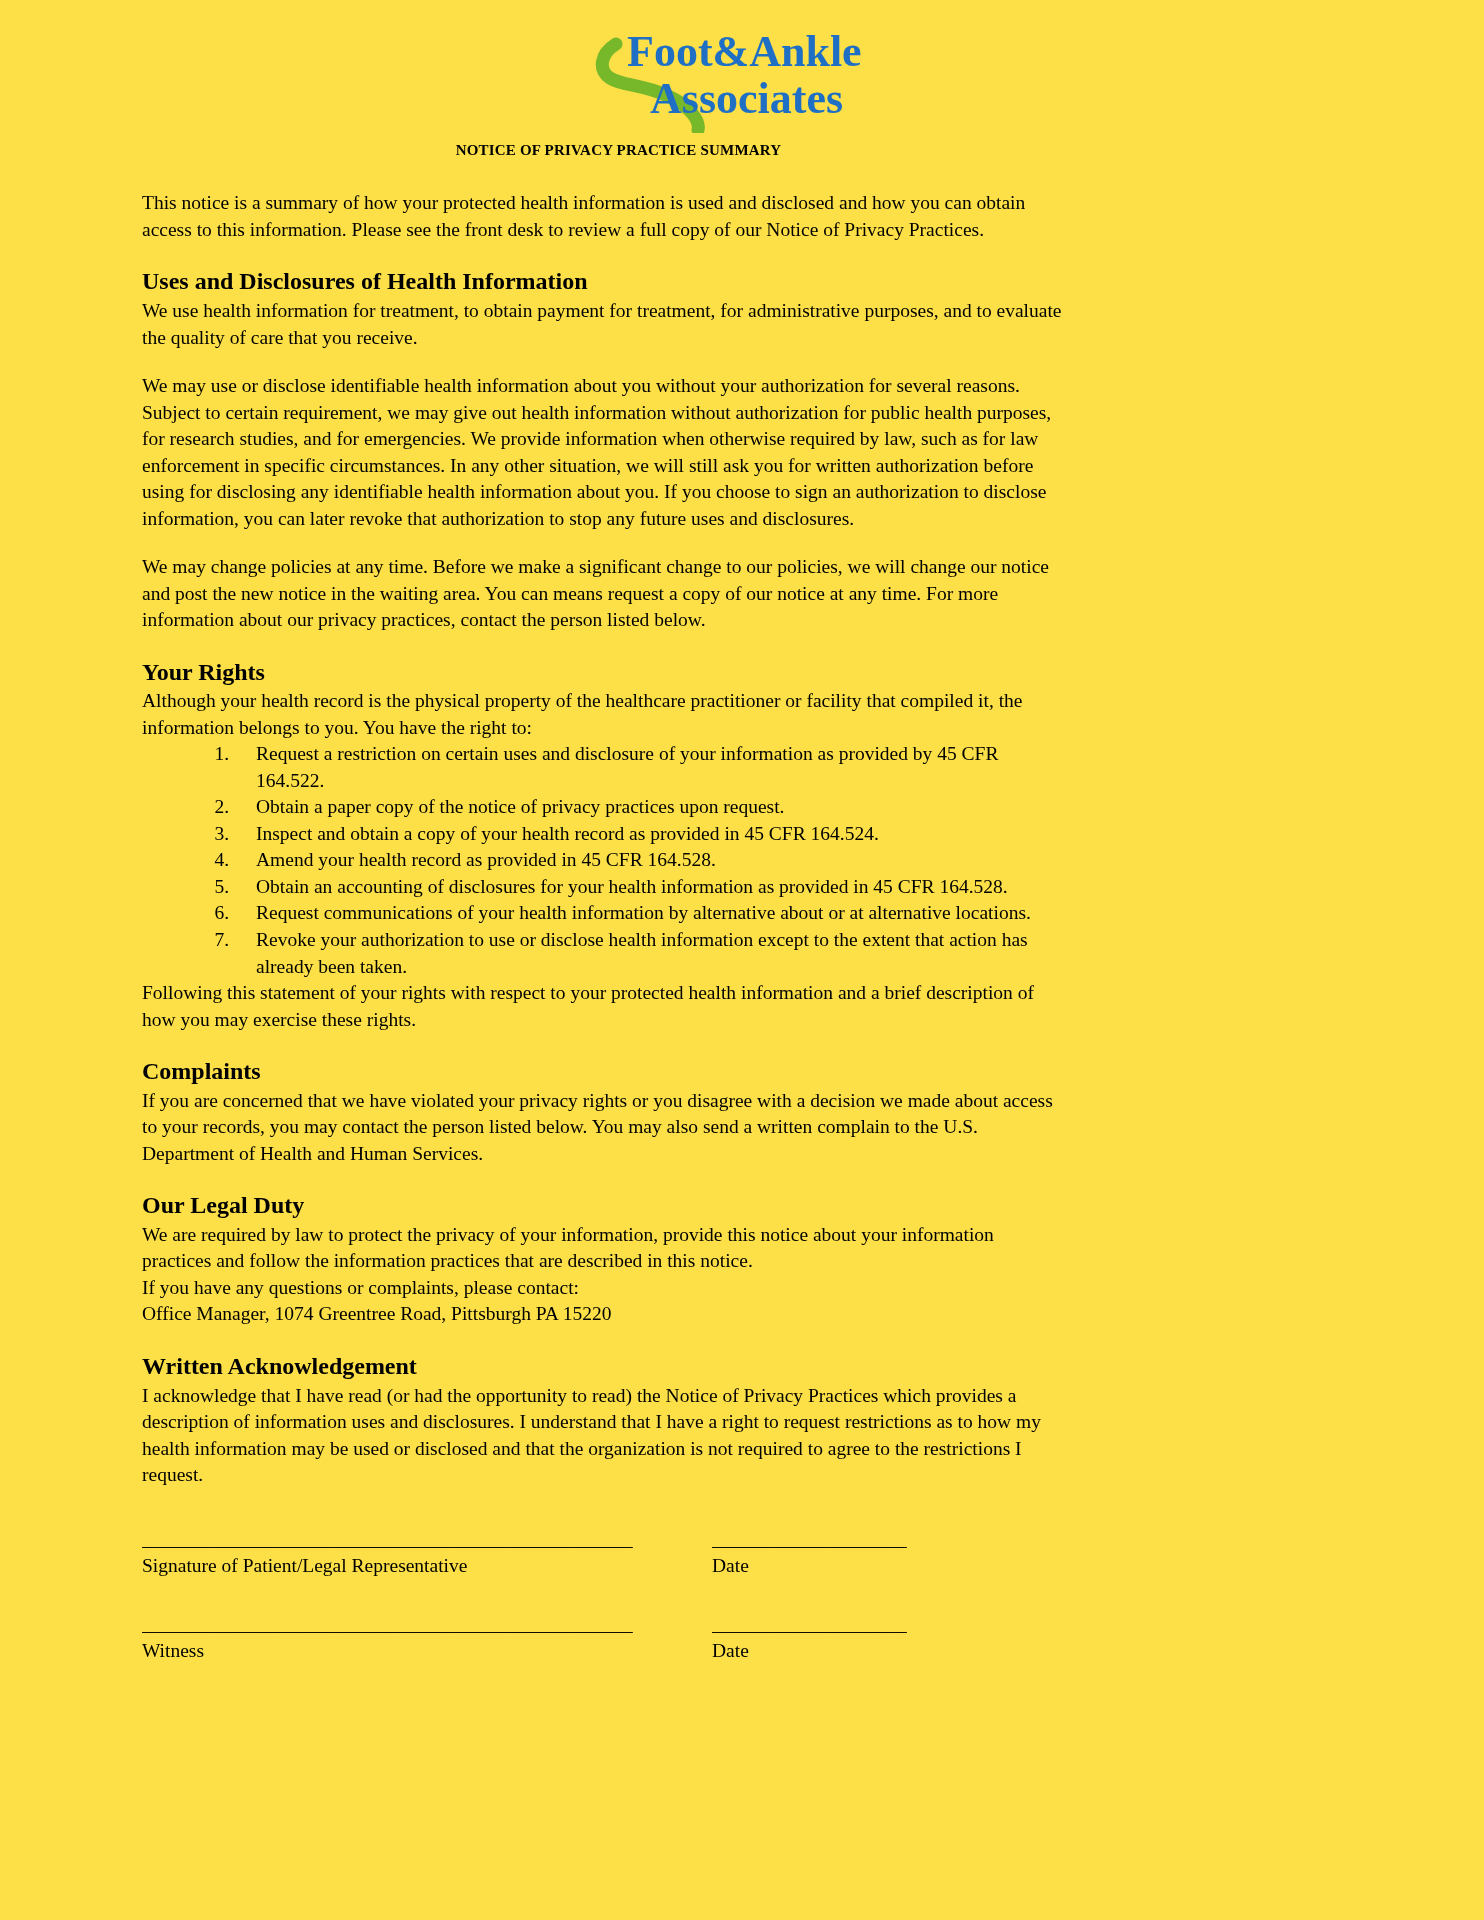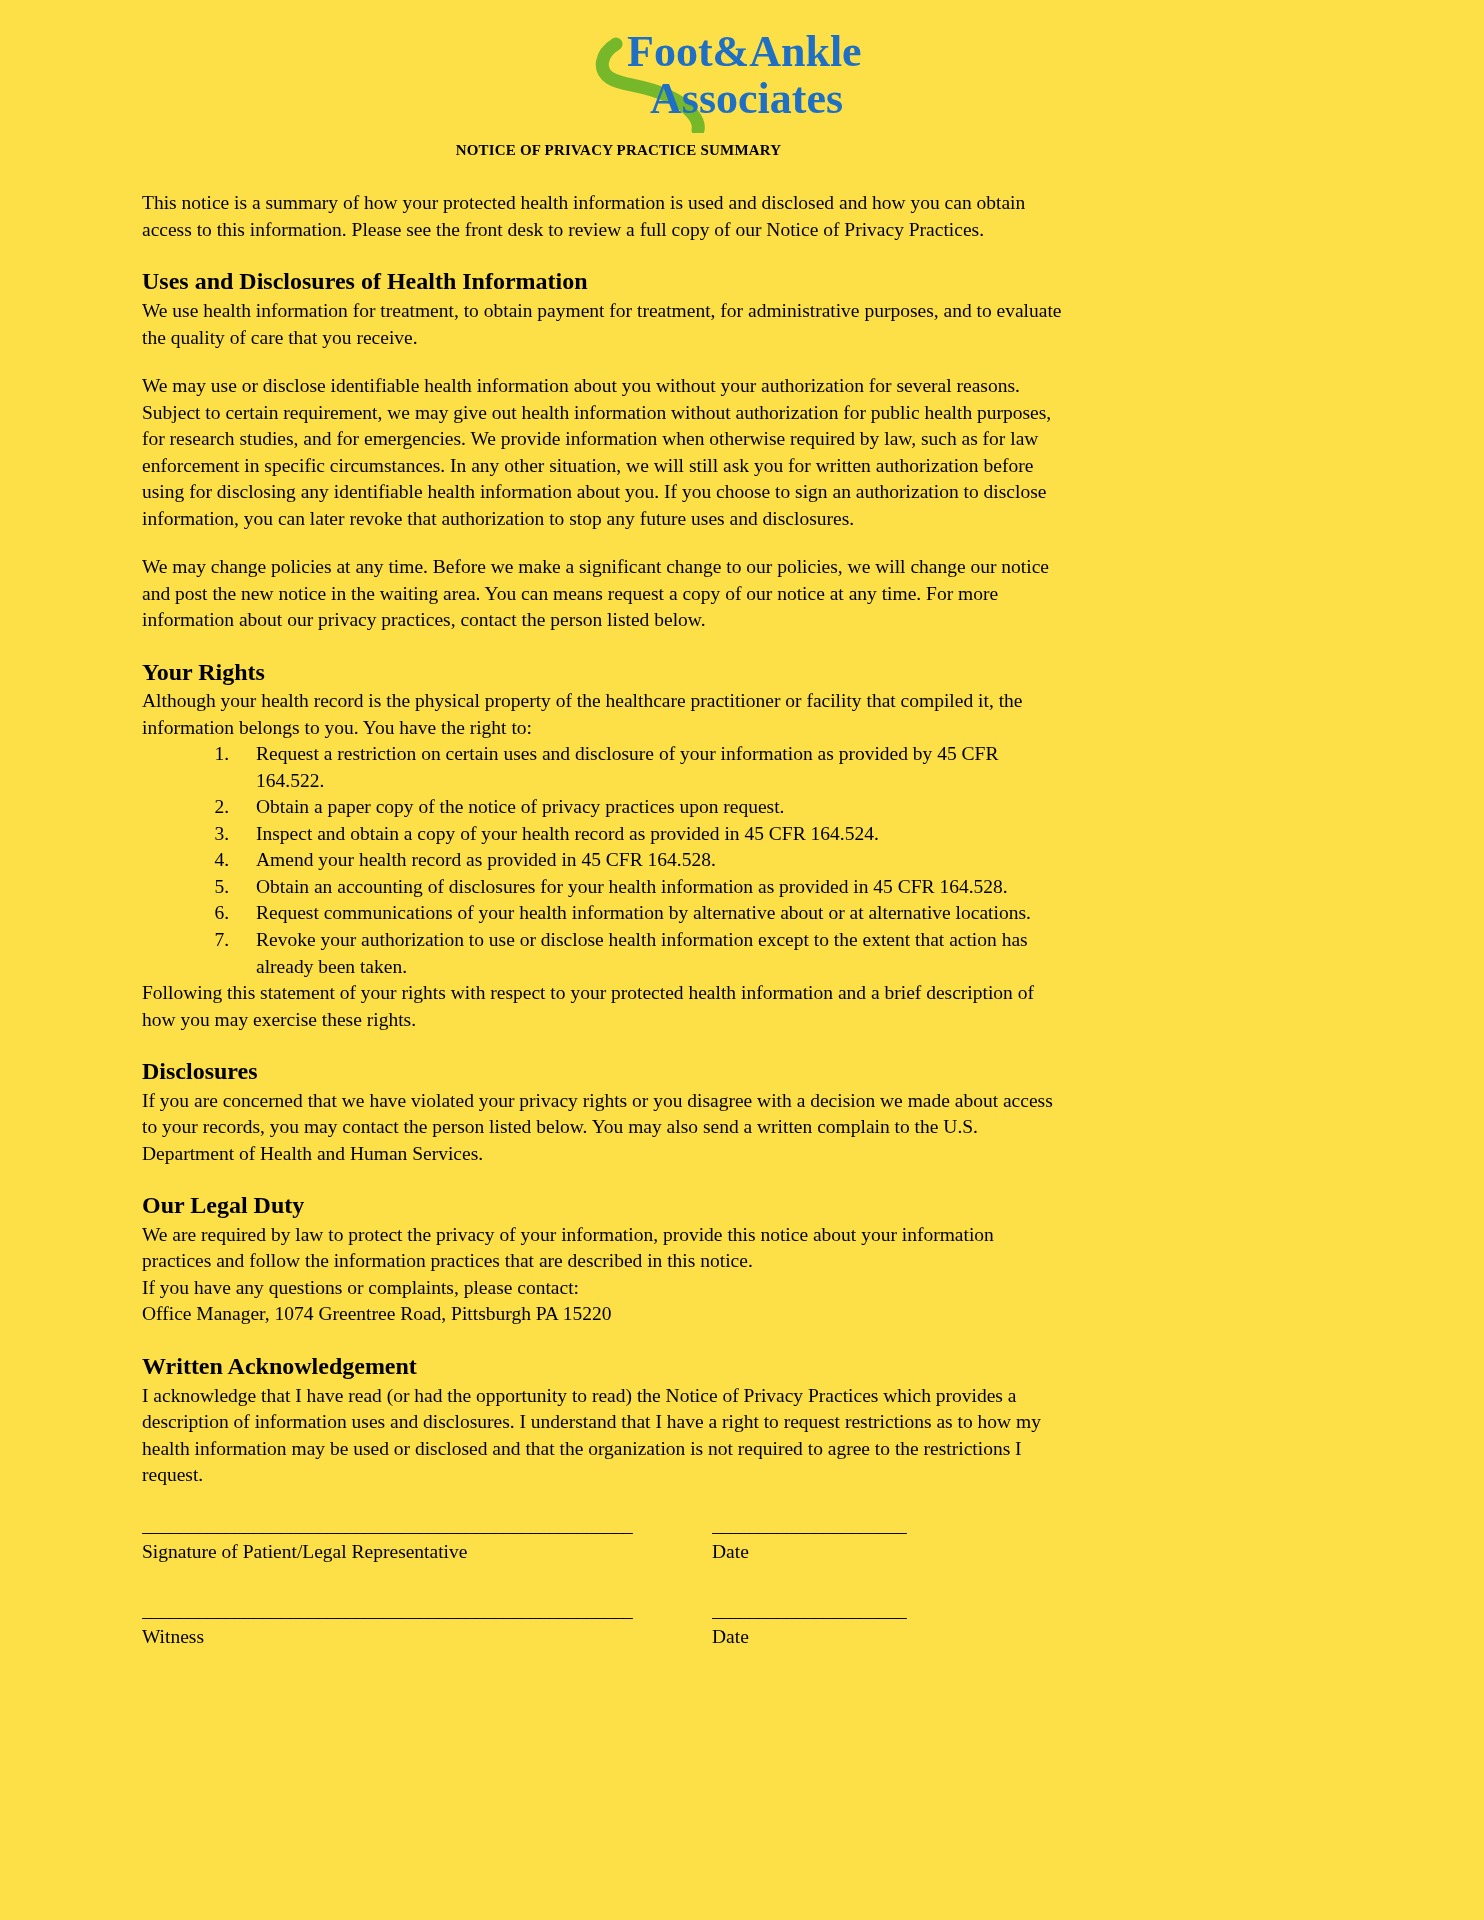--- a/index.html
+++ b/index.html
@@ -77,21 +77,21 @@
     padding: 0 0 0 92px;
     list-style-position: outside;
   }
   ol.rights-list li {
     padding-left: 22px;
     margin: 0;
     line-height: 1.36;
   }
   
   .sig-block {
-    margin-top: 26px;
+    margin-top: 40px;
   }
   .sig-row {
     display: flex;
     align-items: flex-start;
   }
   .sig-col-long {
     width: 570px;
   }
   .sig-col-short {
     width: 260px;
@@ -155,21 +155,21 @@
       <li>Inspect and obtain a copy of your health record as provided in 45 CFR 164.524.</li>
       <li>Amend your health record as provided in 45 CFR 164.528.</li>
       <li>Obtain an accounting of disclosures for your health information as provided in 45 CFR 164.528.</li>
       <li>Request communications of your health information by alternative about or at alternative locations.</li>
       <li>Revoke your authorization to use or disclose health information except to the extent that action has already been taken.</li>
     </ol>
     <p class="para">Following this statement of your rights with respect to your protected health information and a brief description of how you may exercise these rights.</p>
 
     <div class="gap"></div>
 
-    <h2 class="section-head">Disclosures</h2>
+    <h2 class="section-head">Complaints</h2>
     <p class="para">If you are concerned that we have violated your privacy rights or you disagree with a decision we made about access to your records, you may contact the person listed below. You may also send a written complain to the U.S. Department of Health and Human Services.</p>
 
     <div class="gap"></div>
 
     <h2 class="section-head">Our Legal Duty</h2>
     <p class="para">We are required by law to protect the privacy of your information, provide this notice about your information practices and follow the information practices that are described in this notice.</p>
     <p class="para">If you have any questions or complaints, please contact:</p>
     <p class="para">Office Manager, 1074 Greentree Road, Pittsburgh PA 15220</p>
 
     <div class="gap"></div>

